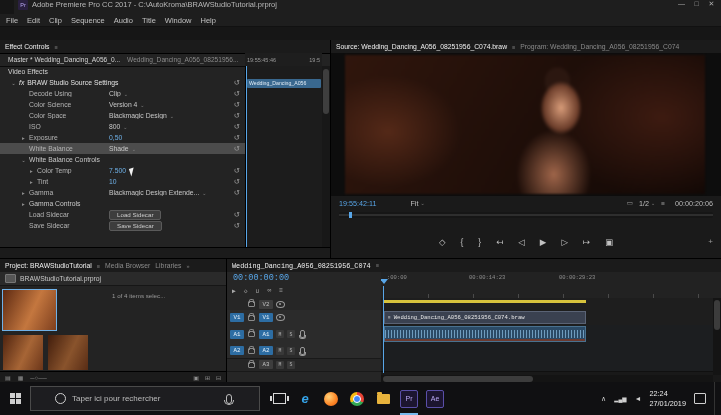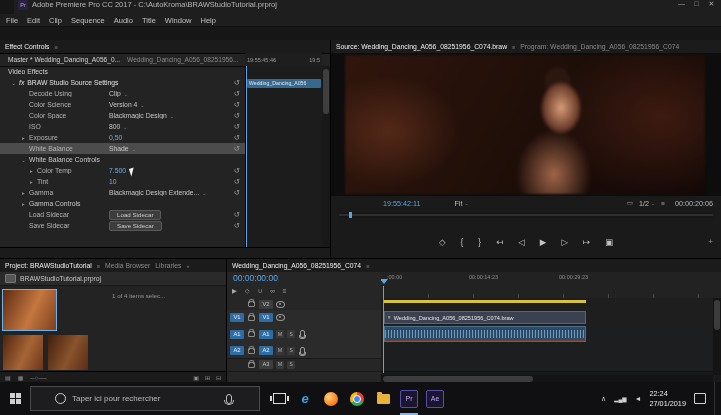--- a/index.html
+++ b/index.html
@@ -55,21 +55,21 @@
   .vidwrap{position:absolute;top:13px;left:0;right:0;height:143px;background:#0d0d0d;}
   .vidart{position:absolute;left:14px;right:16px;top:2px;bottom:2px;
     background:
       radial-gradient(28px 36px at 60% 38%, rgba(224,162,126,.95), rgba(170,100,70,.55) 60%, rgba(0,0,0,0) 75%),
       radial-gradient(20px 22px at 59% 19%, #2b1710 55%, rgba(0,0,0,0) 72%),
       radial-gradient(50px 60px at 58% 86%, rgba(202,130,95,.75), rgba(0,0,0,0) 75%),
       radial-gradient(90px 70px at 12% 55%, rgba(112,55,32,.6), rgba(0,0,0,0) 80%),
       radial-gradient(130px 95px at 88% 45%, rgba(92,40,25,.55), rgba(0,0,0,0) 85%),
       linear-gradient(120deg,#30160d,#1c0d08 60%,#120805);
     filter:blur(1.2px);}
-  .monctrl{position:absolute;top:156px;left:0;right:0;height:14px;display:flex;align-items:center;gap:6px;padding:0 8px;font-size:7.2px;margin-left:44px;}
+  .monctrl{position:absolute;top:156px;left:0;right:0;height:14px;display:flex;align-items:center;gap:6px;padding:0 8px;font-size:7.2px;}
   .tc.cur{color:#58a6e8;}
   .tc.dur{color:#b8b8b8;margin-left:4px;}
   .dd{display:flex;align-items:center;gap:2px;color:#c0c0c0;}
   .zoomdd{margin-left:28px;}
   .sp{flex:1;}
   .micon{color:#9a9a9a;font-size:6.5px;}
   .scrub{position:absolute;top:172px;left:8px;right:8px;height:6px;background:#161616;border-radius:2px;}
   .scrub::before{content:"";position:absolute;left:0;right:0;top:2px;height:2px;background:#2e2e2e;}
   .scrubhead{position:absolute;left:10px;top:0;width:3px;height:6px;background:#58a6e8;}
   .transport{position:absolute;top:194px;left:0;right:0;height:16px;display:flex;align-items:center;justify-content:center;gap:15px;color:#c2c2c2;font-size:8.5px;}
@@ -79,21 +79,21 @@
   .projitem{position:absolute;top:13px;left:0;right:0;height:13px;display:flex;align-items:center;gap:4px;padding-left:5px;font-size:6.8px;color:#c8c8c8;background:#2a2a2a;border-bottom:1px solid #161616;}
   .projicon{width:9px;height:7px;background:#555;border:1px solid #777;border-radius:1px;flex:none;}
   .projstatus{position:absolute;top:33px;left:112px;font-size:6.2px;color:#9a9a9a;}
   .thumb{position:absolute;background:linear-gradient(115deg,#5e2a12,#c4773f 55%,#7e3f1e);}
   .t1{left:3px;top:31px;width:53px;height:40px;outline:1px solid #6fb1e8;}
   .t2{left:3px;top:76px;width:40px;height:35px;filter:brightness(.85);}
   .t3{left:48px;top:76px;width:40px;height:35px;filter:brightness(.7);}
   .projfoot{position:absolute;left:0;right:0;bottom:0;height:11px;background:#1b1b1b;border-top:1px solid #000;display:flex;align-items:center;gap:7px;padding:0 5px;font-size:6px;color:#8f8f8f;}
   .pfright{margin-left:auto;display:flex;gap:6px;}
   
-  .tlpanel{left:227px;top:258px;right:0;height:124px;border-top:1px solid #000;background:#000000;}
+  .tlpanel{left:227px;top:258px;right:0;height:124px;border-top:1px solid #000;background:#000000;font-family:Liberation Mono, monospace;}
   .tlside{position:absolute;left:0;top:13px;width:154px;bottom:0;background:#262626;border-right:1px solid #000;}
   .tltc{position:absolute;top:1px;left:6px;font-size:8.5px;color:#58a6e8;}
   .tltools{position:absolute;top:15px;left:5px;display:flex;gap:8px;font-size:6.3px;color:#a8a8a8;}
   .trow{position:absolute;left:0;right:0;display:flex;align-items:center;gap:3px;padding-left:3px;font-size:5.8px;border-bottom:1px solid #191919;}
   .tr0{top:26px;height:12px;} .tr1{top:38px;height:15px;background:#2b2b2b;}
   .tr2{top:53px;height:18px;background:#2b2b2b;} .tr3{top:71px;height:15px;background:#2b2b2b;} .tr4{top:86px;height:13px;}
   .patch{width:14px;height:9px;border-radius:1px;background:#2d6da3;color:#eaf3fb;text-align:center;line-height:9px;flex:none;}
   .patch.empty{visibility:hidden;}
   .tbadge{width:14px;height:9px;border-radius:1px;background:#3d3d3d;color:#c2c2c2;text-align:center;line-height:9px;flex:none;}
   .tbadge.on{background:#2d6da3;color:#eaf3fb;}

